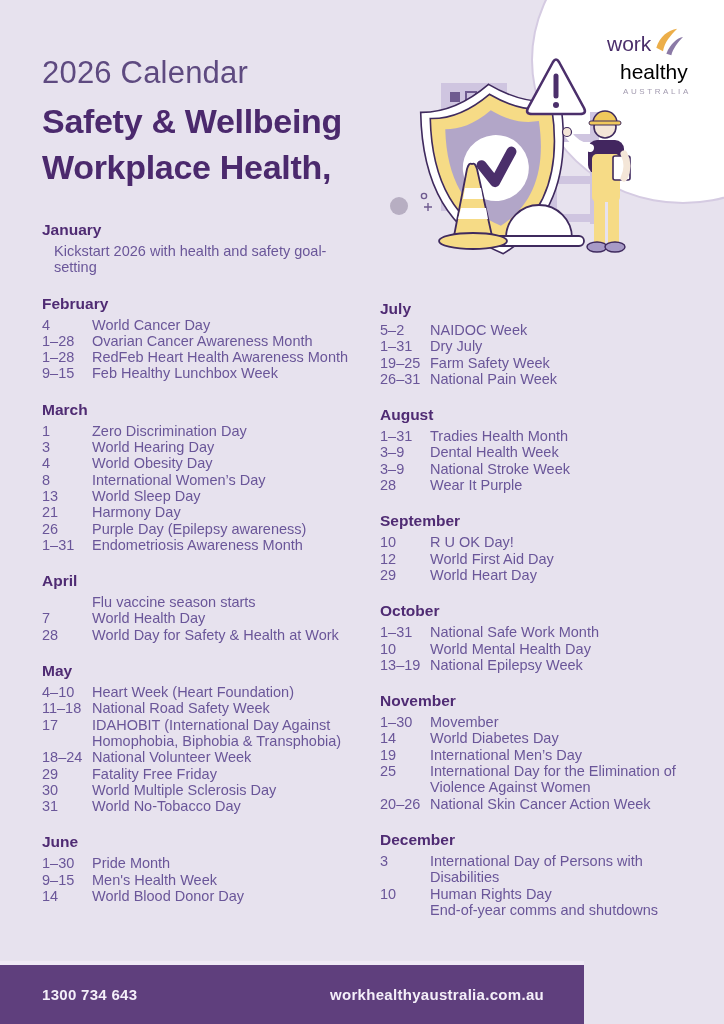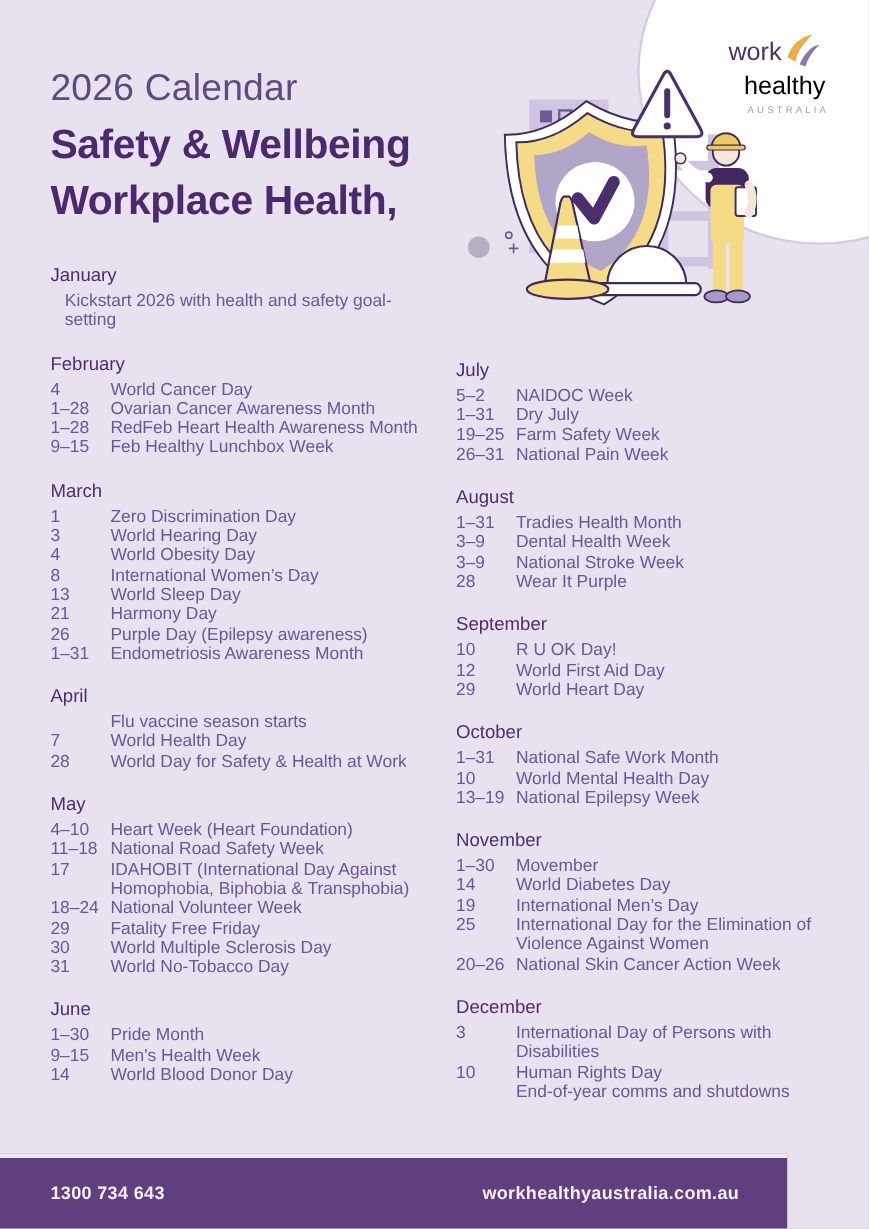--- a/index.html
+++ b/index.html
@@ -23,28 +23,28 @@
   .eyebrow{font-size:31px;font-weight:400;color:#5e4a80;letter-spacing:.2px;}
   .main-title{font-size:34px;font-weight:700;color:#4b296d;line-height:46px;margin-top:7px;letter-spacing:-.3px;}
   
   .illus{position:absolute;left:386px;top:50px;width:280px;height:212px;}
   
   .content{position:absolute;left:42px;top:221px;width:652px;display:flex;}
   .col{box-sizing:border-box;}
   .col-left{width:338px;}
   .col-right{width:314px;padding-top:79px;}
   .month{margin-bottom:19px;}
-  .month h3{margin:0 0 4px 0;font-size:15.5px;line-height:18px;font-weight:400;color:#4f2b73;}
+  .month h3{margin:0 0 4px 0;font-size:15.5px;line-height:18px;font-weight:700;color:#4f2b73;}
   .intro{font-size:14.5px;line-height:16.3px;color:#6a5699;width:300px;margin-left:12px;}
   .row{display:flex;font-size:14.5px;line-height:16.3px;color:#6a5699;}
   .date{flex:0 0 50px;}
   .label{flex:1 1 auto;padding-right:6px;}
   
   .footer{
-    position:absolute;left:0;bottom:0;width:656px;height:63px;
+    position:absolute;left:0;bottom:0;width:584px;height:63px;
     background:#5f3f7d;border-top:4px solid #efe9f5;
     display:flex;justify-content:space-between;align-items:center;
     box-sizing:border-box;padding:0 40px 0 42px;
     color:#f4eff9;font-size:15px;font-weight:600;letter-spacing:.3px;
   }
 </style>
 </head>
 <body>
 
 <div class="page">

